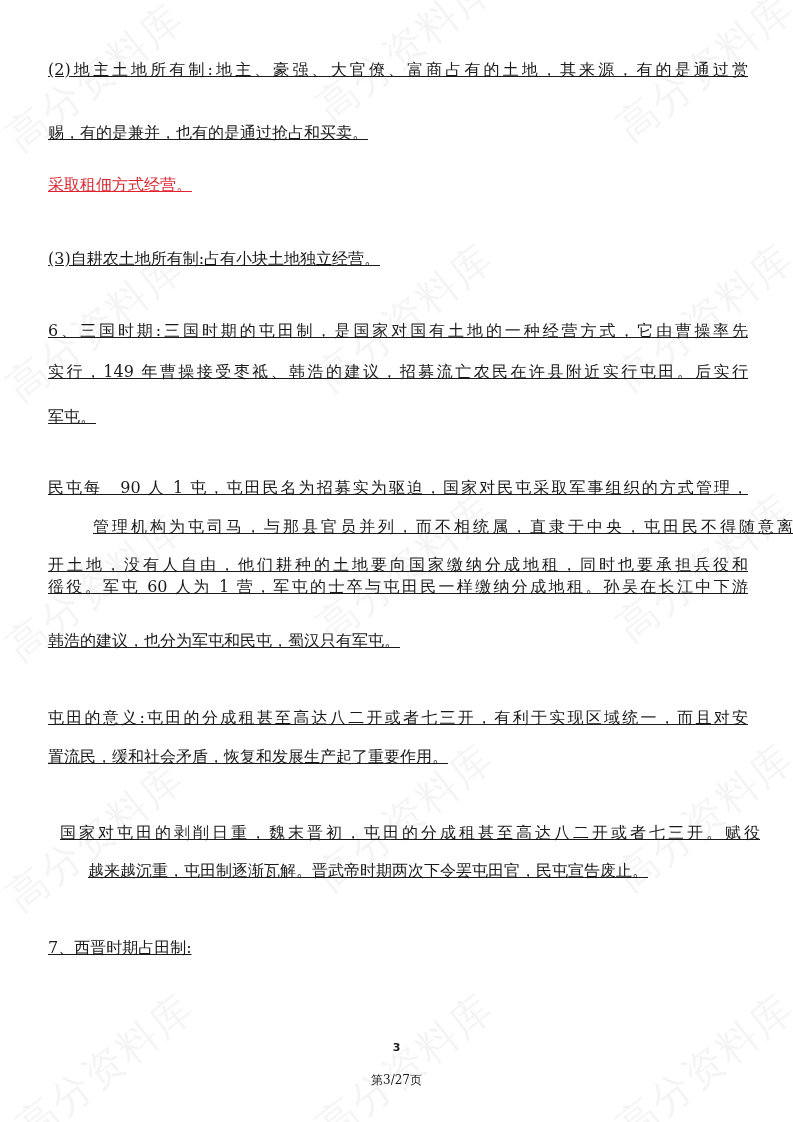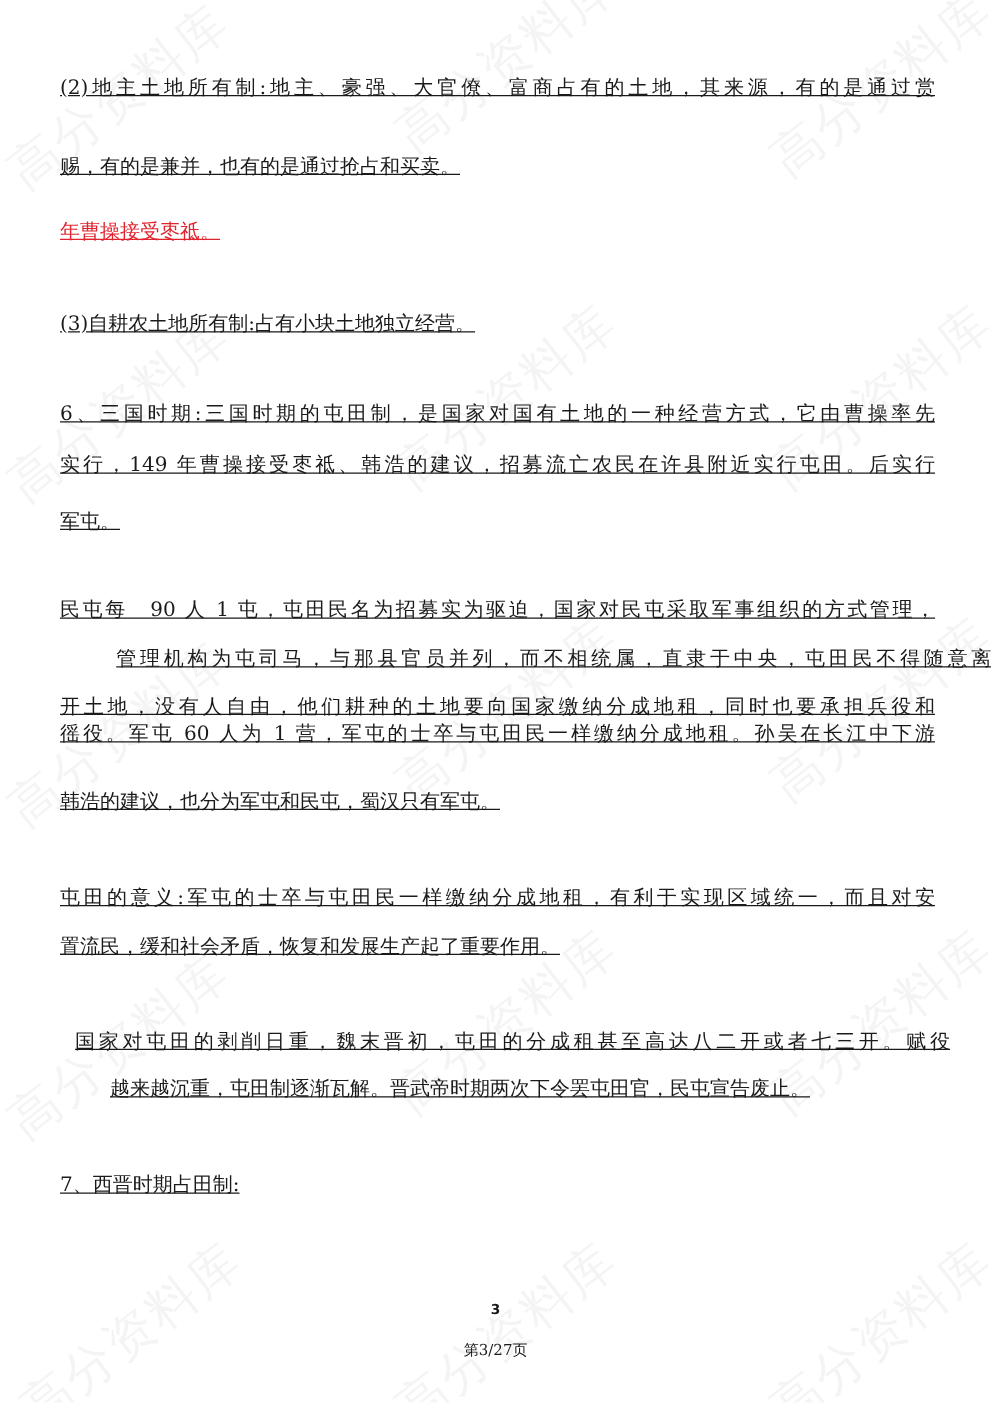--- a/index.html
+++ b/index.html
@@ -99,21 +99,21 @@
 </div>
 
 <div class="page-content">
 
   <div>
     <div class="line" style="top:59px;">(2)地主土地所有制:地主、豪强、大官僚、富商占有的土地，其来源，有的是通过赏</div>
     <div class="line last" style="top:98px;margin-top:24px;">赐，有的是兼并，也有的是通过抢占和买卖。</div>
   </div>
 
   <div>
-    <div class="line last red" style="top:174px;">年曹操接受枣祗。</div>
+    <div class="line last red" style="top:174px;">采取租佃方式经营。</div>
   </div>
 
   <div>
     <div class="line last" style="top:248px;">(3)自耕农土地所有制:占有小块土地独立经营。</div>
   </div>
 
   <div>
     <div class="line" style="top:320px;">6、三国时期:三国时期的屯田制，是国家对国有土地的一种经营方式，它由曹操率先</div>
     <div class="line" style="top:361px;">实行，149 年曹操接受枣祗、韩浩的建议，招募流亡农民在许县附近实行屯田。后实行</div>
     <div class="line last" style="top:406px;">军屯。</div>
@@ -121,21 +121,21 @@
 
   <div>
     <div class="line" style="top:477px;">民屯每　90 人 1 屯，屯田民名为招募实为驱迫，国家对民屯采取军事组织的方式管理，</div>
     <div class="line" style="top:516px;margin-left:45px;">管理机构为屯司马，与那县官员并列，而不相统属，直隶于中央，屯田民不得随意离</div>
     <div class="line" style="top:554px;">开土地，没有人自由，他们耕种的土地要向国家缴纳分成地租，同时也要承担兵役和</div>
     <div class="line" style="top:576px;">徭役。军屯 60 人为 1 营，军屯的士卒与屯田民一样缴纳分成地租。孙吴在长江中下游</div>
     <div class="line last" style="top:630px;">韩浩的建议，也分为军屯和民屯，蜀汉只有军屯。</div>
   </div>
 
   <div>
-    <div class="line" style="top:707px;">屯田的意义:军屯的士卒与屯田民一样缴纳分成地租，有利于实现区域统一，而且对安</div>
+    <div class="line" style="top:707px;">屯田的意义:屯田的分成租甚至高达八二开或者七三开，有利于实现区域统一，而且对安</div>
     <div class="line last" style="top:746px;">置流民，缓和社会矛盾，恢复和发展生产起了重要作用。</div>
   </div>
 
   <div>
     <div class="line" style="top:822px;margin-left:12px;">国家对屯田的剥削日重，魏末晋初，屯田的分成租甚至高达八二开或者七三开。赋役</div>
     <div class="line last" style="top:860px;margin-left:40px;">越来越沉重，屯田制逐渐瓦解。晋武帝时期两次下令罢屯田官，民屯宣告废止。</div>
   </div>
 
   <div>
     <div class="line last" style="top:937px;">7、西晋时期占田制:</div>

